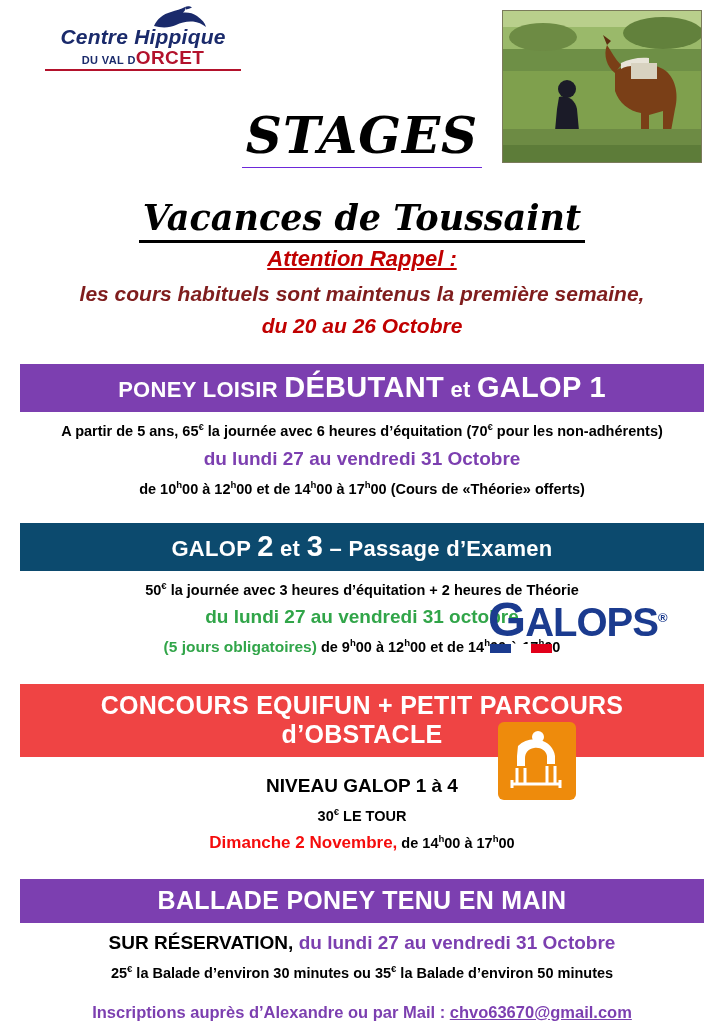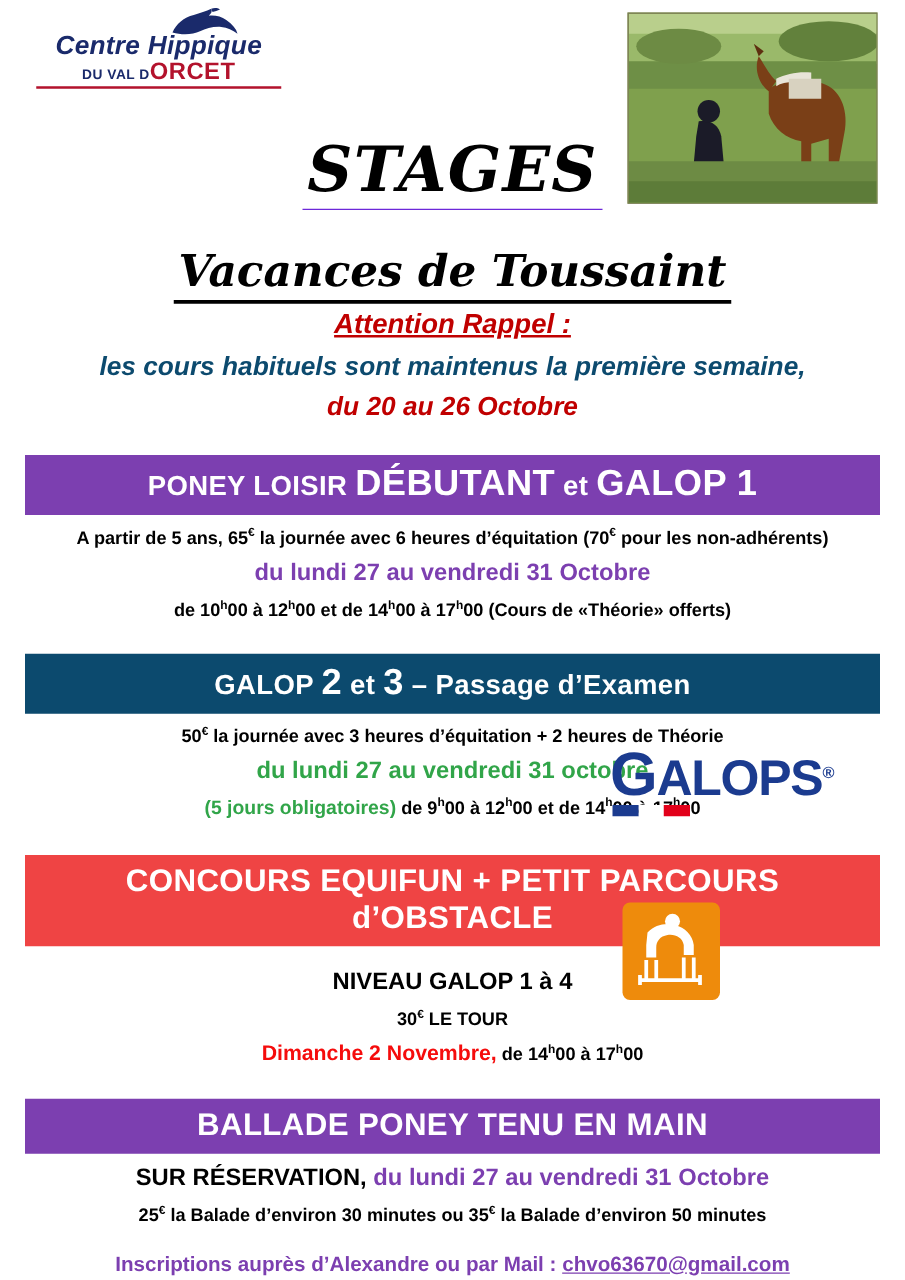--- a/index.html
+++ b/index.html
@@ -14,21 +14,21 @@
     overflow: hidden;
   }
 
   
   .header {
     position: relative;
     height: 100px;
   }
   .logo {
     position: absolute;
-    left: 22px;
+    left: 38px;
     top: 26px;
     width: 210px;
     text-align: center;
     line-height: 1.05;
   }
   .logo-horse {
     position: absolute;
     left: 112px;
     top: -20px;
     width: 60px;
@@ -100,21 +100,21 @@
     text-align: center;
     color: #c00000;
     font-size: 22px;
     font-weight: bold;
     font-style: italic;
     margin-top: 8px;
     text-decoration: underline;
   }
   .rappel-line {
     text-align: center;
-    color: #0c4a6e;
+    color: #7f1d1d;
     font-size: 21px;
     font-weight: bold;
     font-style: italic;
     margin-top: 10px;
   }
   .rappel-line2 {
     text-align: center;
     color: #c00000;
     font-size: 21px;
     font-weight: bold;

